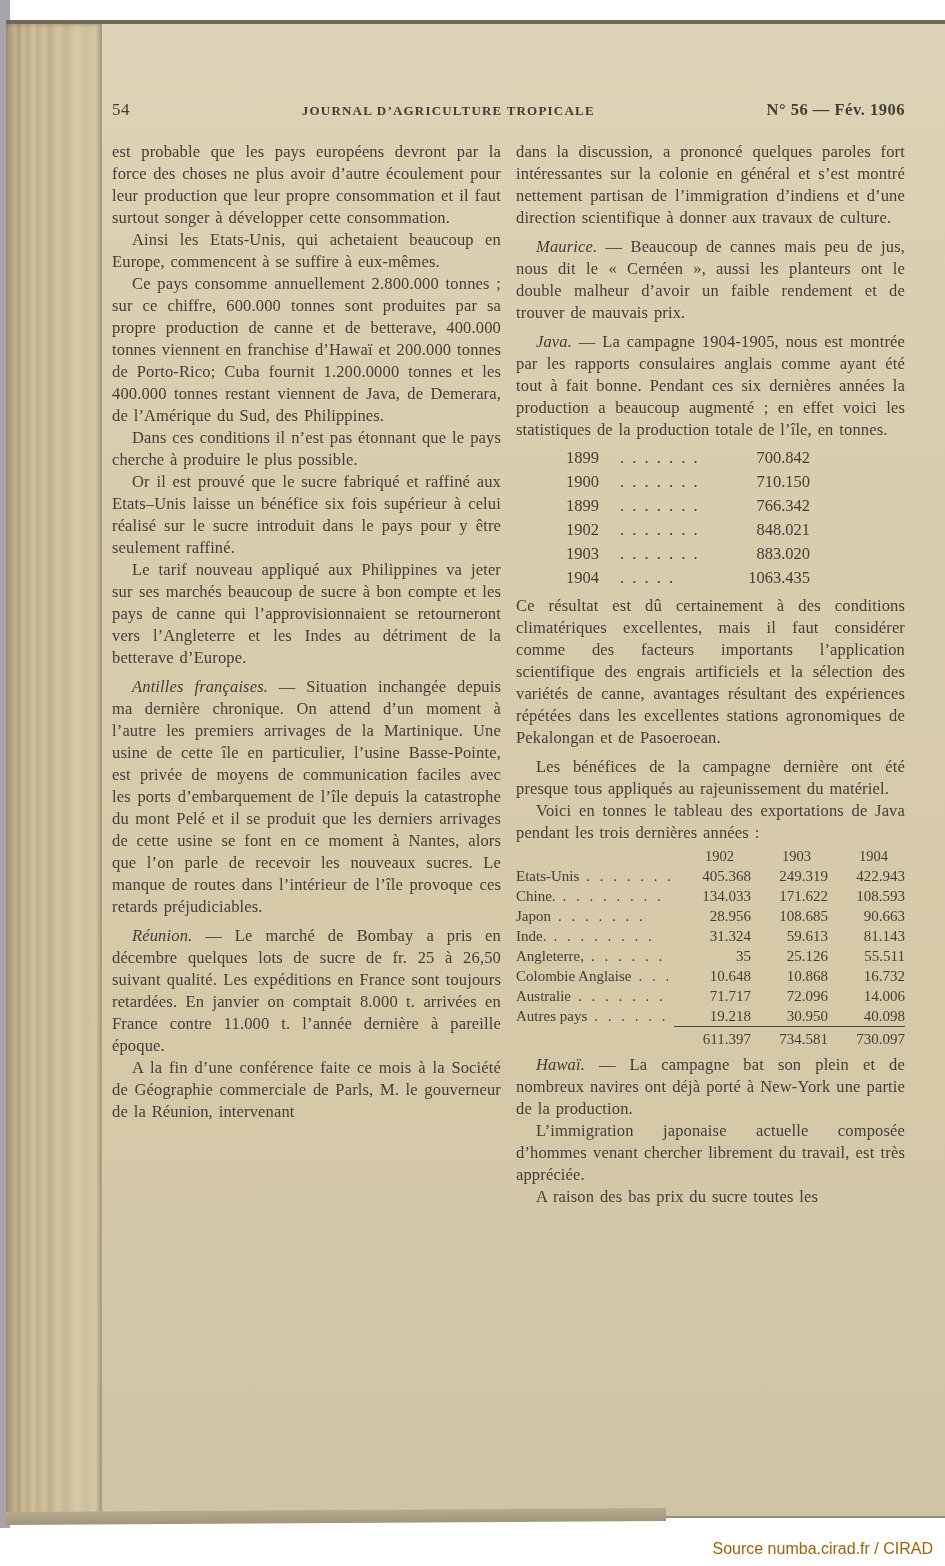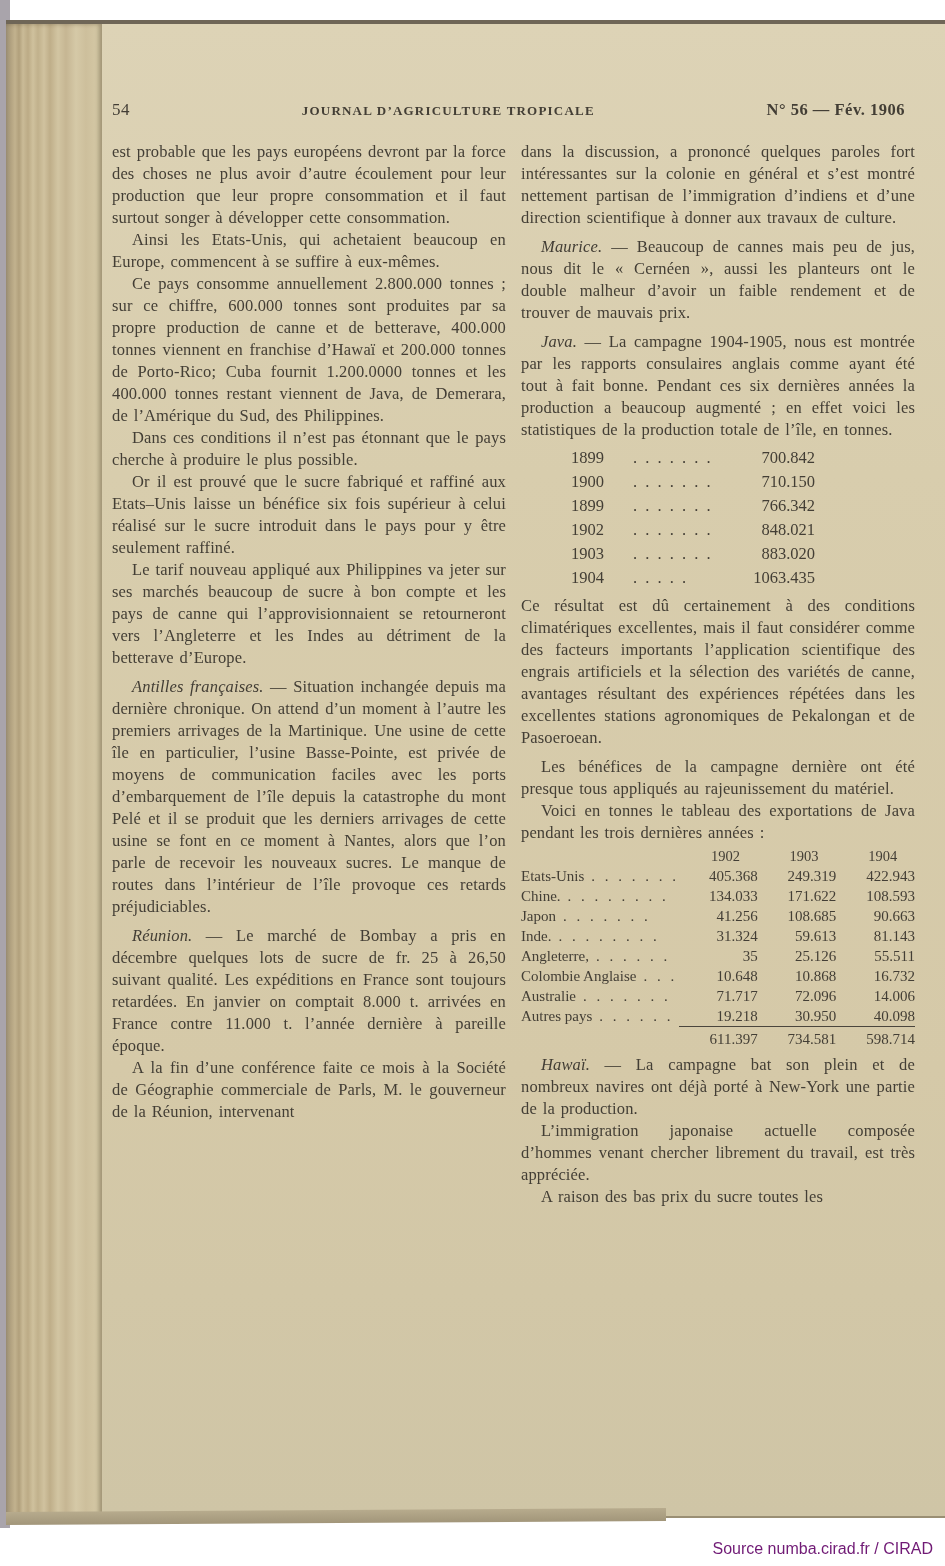--- a/index.html
+++ b/index.html
@@ -36,48 +36,48 @@
   
   .header{
     position:absolute;left:112px;right:40px;top:100px;
     display:flex;align-items:baseline;color:#433e35;
   }
   .pnum{font-size:17px;letter-spacing:.5px;}
   .jtitle{flex:1;text-align:center;font-size:13px;font-weight:bold;letter-spacing:1.2px;}
   .issue{font-size:16.5px;font-weight:bold;letter-spacing:.5px;white-space:nowrap;}
   
   .columns{
-    position:absolute;left:112px;right:30px;top:141px;
+    position:absolute;left:112px;right:40px;top:141px;
     display:flex;gap:15px;color:#433e35;
   }
   .col{flex:1;font-size:16.5px;line-height:22px;}
   .para{margin:0;text-align:justify;letter-spacing:.15px;word-spacing:1.5px;}
   .ind{text-indent:20px;}
   .gap{margin-top:7px;}
   .lead{font-style:italic;}
   
   .prod{margin:5px 0 5px 50px;}
-  .prod-row{display:flex;align-items:flex-start;width:244px;line-height:24px;gap:8px;}
+  .prod-row{display:flex;align-items:flex-start;width:244px;line-height:24px;}
   .prod-year{width:46px;}
   .prod-dots{flex:1;overflow:hidden;white-space:nowrap;padding:0 8px;letter-spacing:2px;}
   .prod-val{min-width:78px;text-align:right;}
   
   table.exp{border-collapse:collapse;width:100%;margin:3px 0 5px;color:#433e35;}
   table.exp td{padding:0;font-size:15px;line-height:20px;white-space:nowrap;}
   td.lbl{text-align:left;overflow:hidden;max-width:190px;}
   td.lbl .dots{letter-spacing:3px;padding-left:7px;}
   td.num{text-align:right;width:72px;}
   tr.hdr td{font-size:14.5px;line-height:19px;}
   tr.hdr td.num{text-align:center;padding-left:14px;}
   tr.tot td.num{border-top:1.2px solid #4a453c;padding-top:2px;}
   
   .footer{
     position:absolute;right:12px;bottom:8px;
     font-family:"Liberation Sans", sans-serif;
-    font-size:16px;color:#701a75;
+    font-size:16px;color:#a16207;
   }
 </style>
 </head>
 <body>
 
 <div class="scan-left"></div>
 
 <div class="page">
   <div class="spine"></div>
 </div>
@@ -160,21 +160,21 @@
         <td class="num">422.943</td>
       </tr>
       <tr>
         <td class="lbl"><span>Chine.</span><span class="dots">. . . . . . . .</span></td>
         <td class="num">134.033</td>
         <td class="num">171.622</td>
         <td class="num">108.593</td>
       </tr>
       <tr>
         <td class="lbl"><span>Japon</span><span class="dots">. . . . . . .</span></td>
-        <td class="num">41.256</td>
+        <td class="num">28.956</td>
         <td class="num">108.685</td>
         <td class="num">90.663</td>
       </tr>
       <tr>
         <td class="lbl"><span>Inde.</span><span class="dots">. . . . . . . .</span></td>
         <td class="num">31.324</td>
         <td class="num">59.613</td>
         <td class="num">81.143</td>
       </tr>
       <tr>
@@ -198,21 +198,21 @@
       <tr>
         <td class="lbl"><span>Autres pays</span><span class="dots">. . . . . .</span></td>
         <td class="num">19.218</td>
         <td class="num">30.950</td>
         <td class="num">40.098</td>
       </tr>
       <tr class="tot">
         <td class="lbl"></td>
         <td class="num">611.397</td>
         <td class="num">734.581</td>
-        <td class="num">598.714</td>
+        <td class="num">730.097</td>
       </tr>
     </tbody>
       </table>
 
     <p class="para ind"><span class="lead">Hawaï.</span><span> — La campagne bat son plein et de nombreux navires ont déjà porté à New-York une partie de la production.</span></p>
     <p class="para ind"><span>L’immigration japonaise actuelle composée d’hommes venant chercher librement du travail, est très appréciée.</span></p>
     <p class="para ind"><span>A raison des bas prix du sucre toutes les</span></p>
   </div>
 </div>
 

